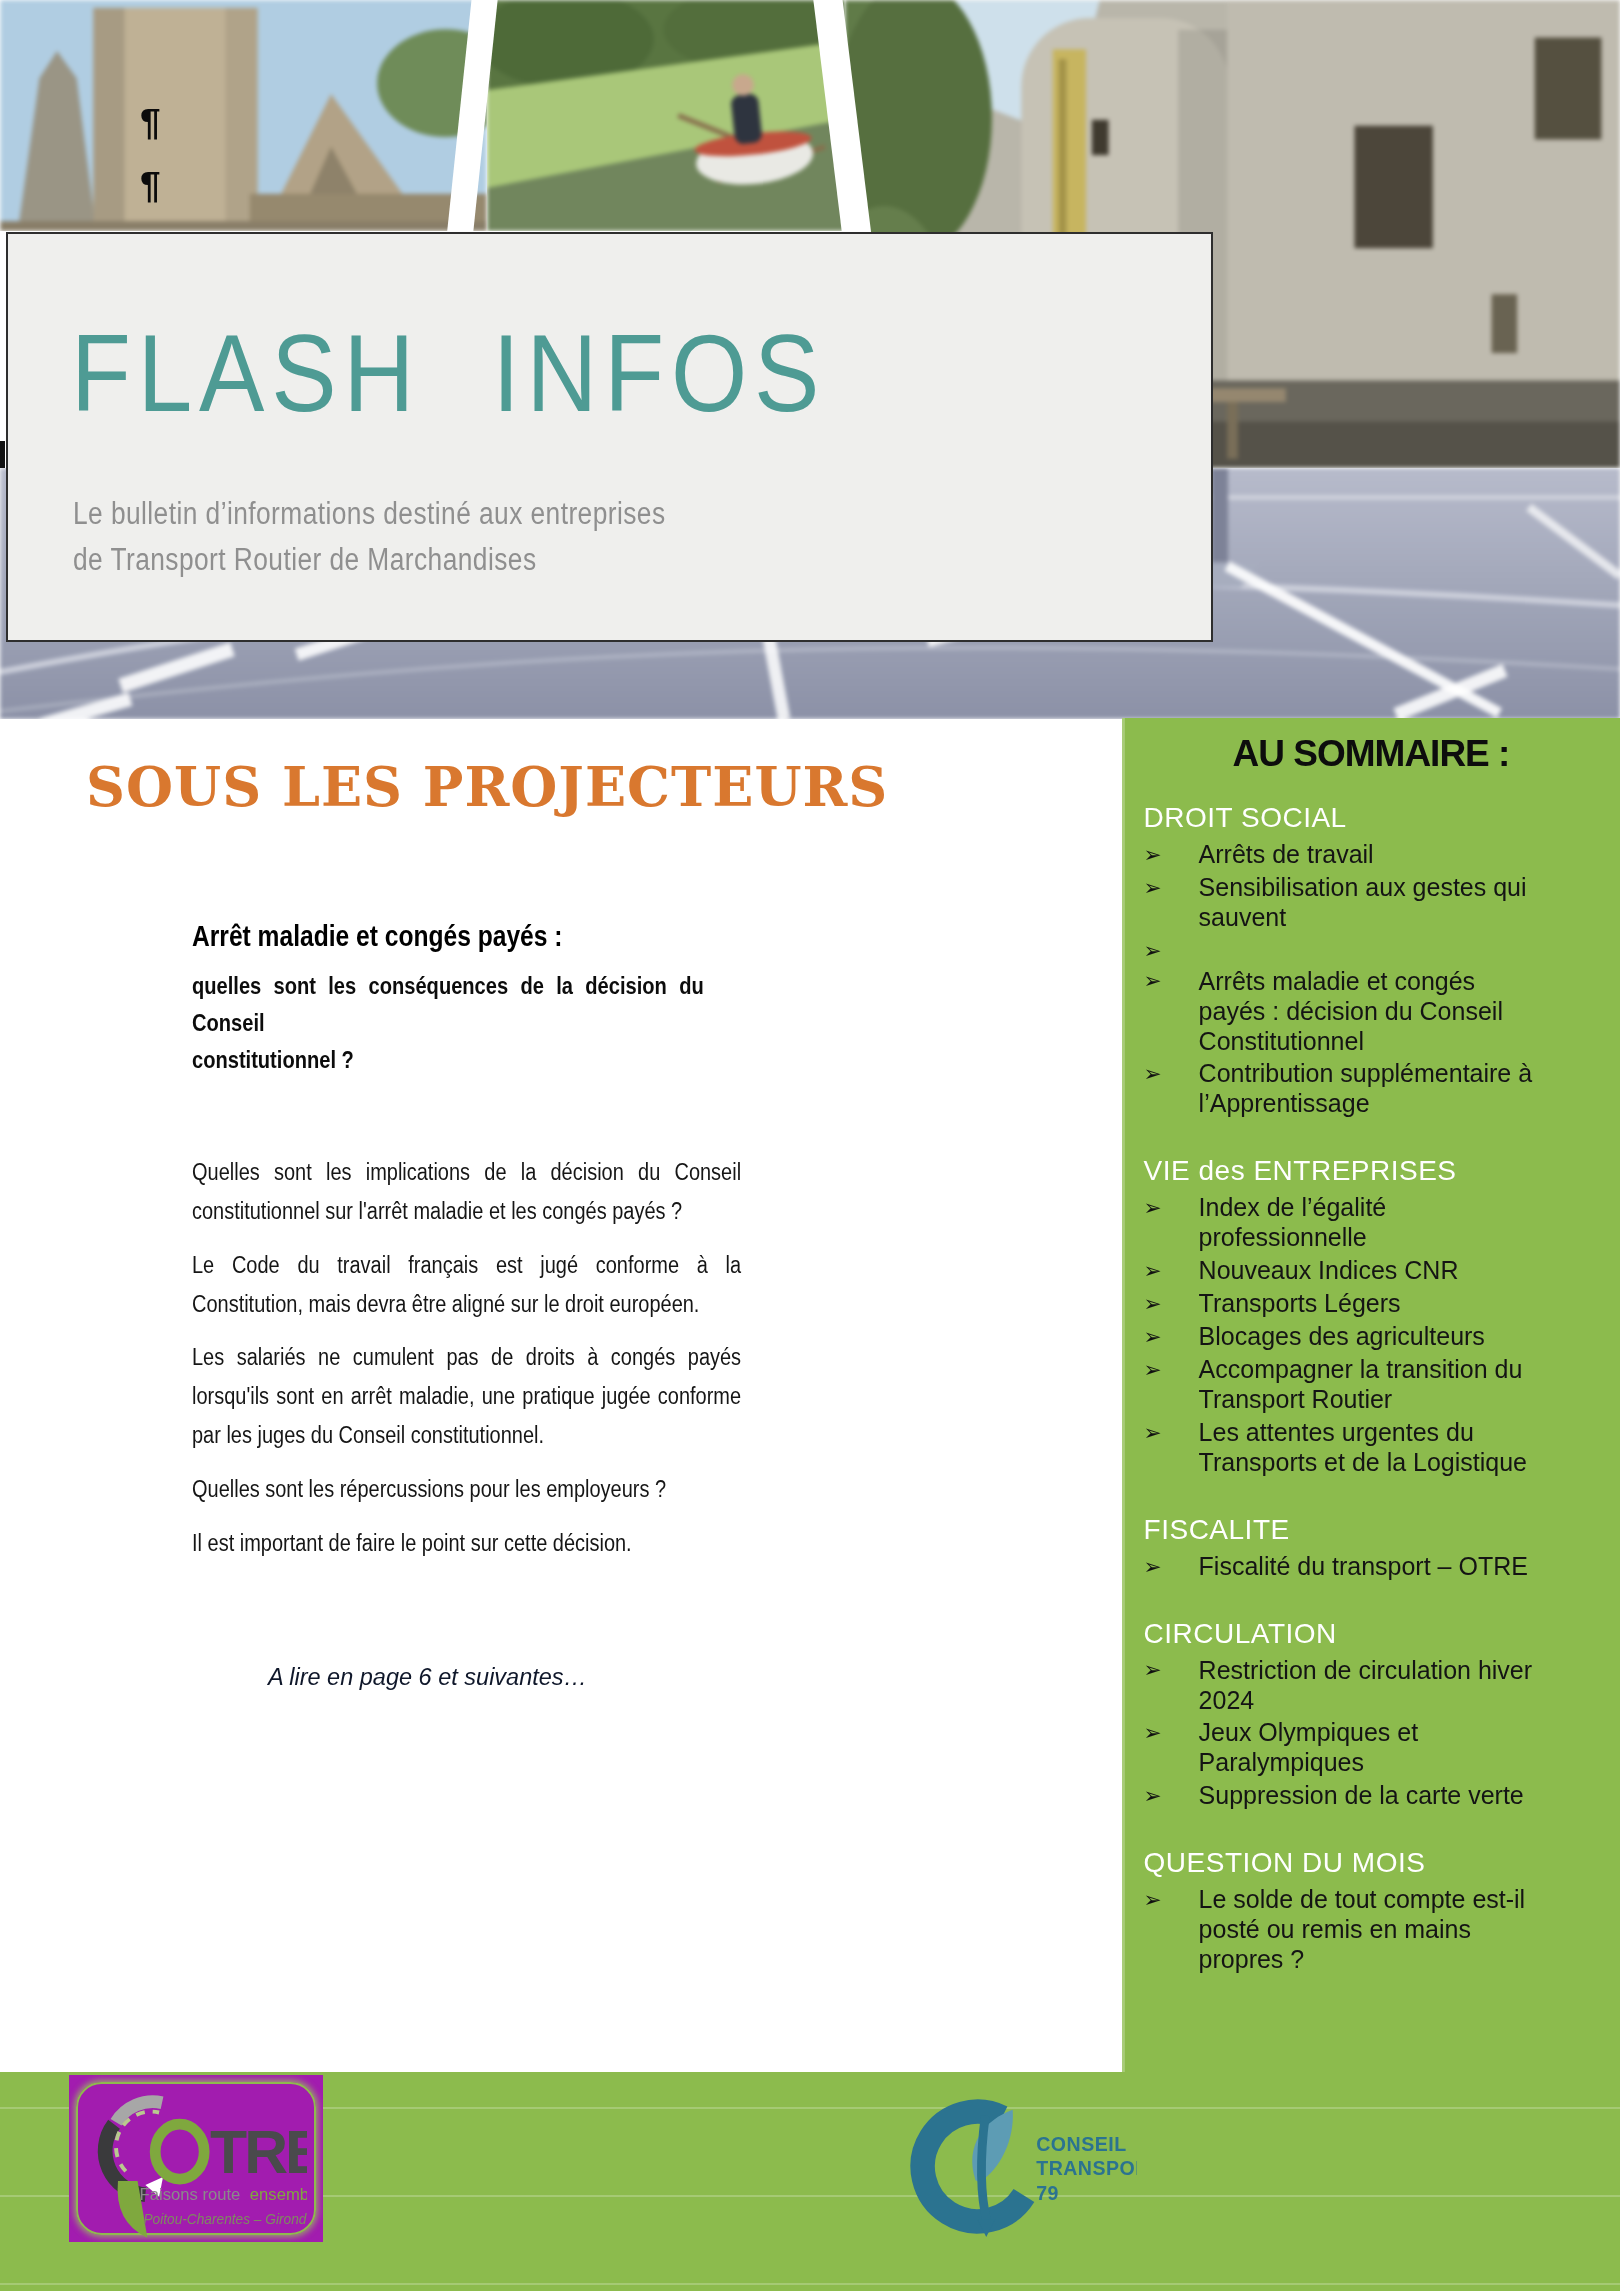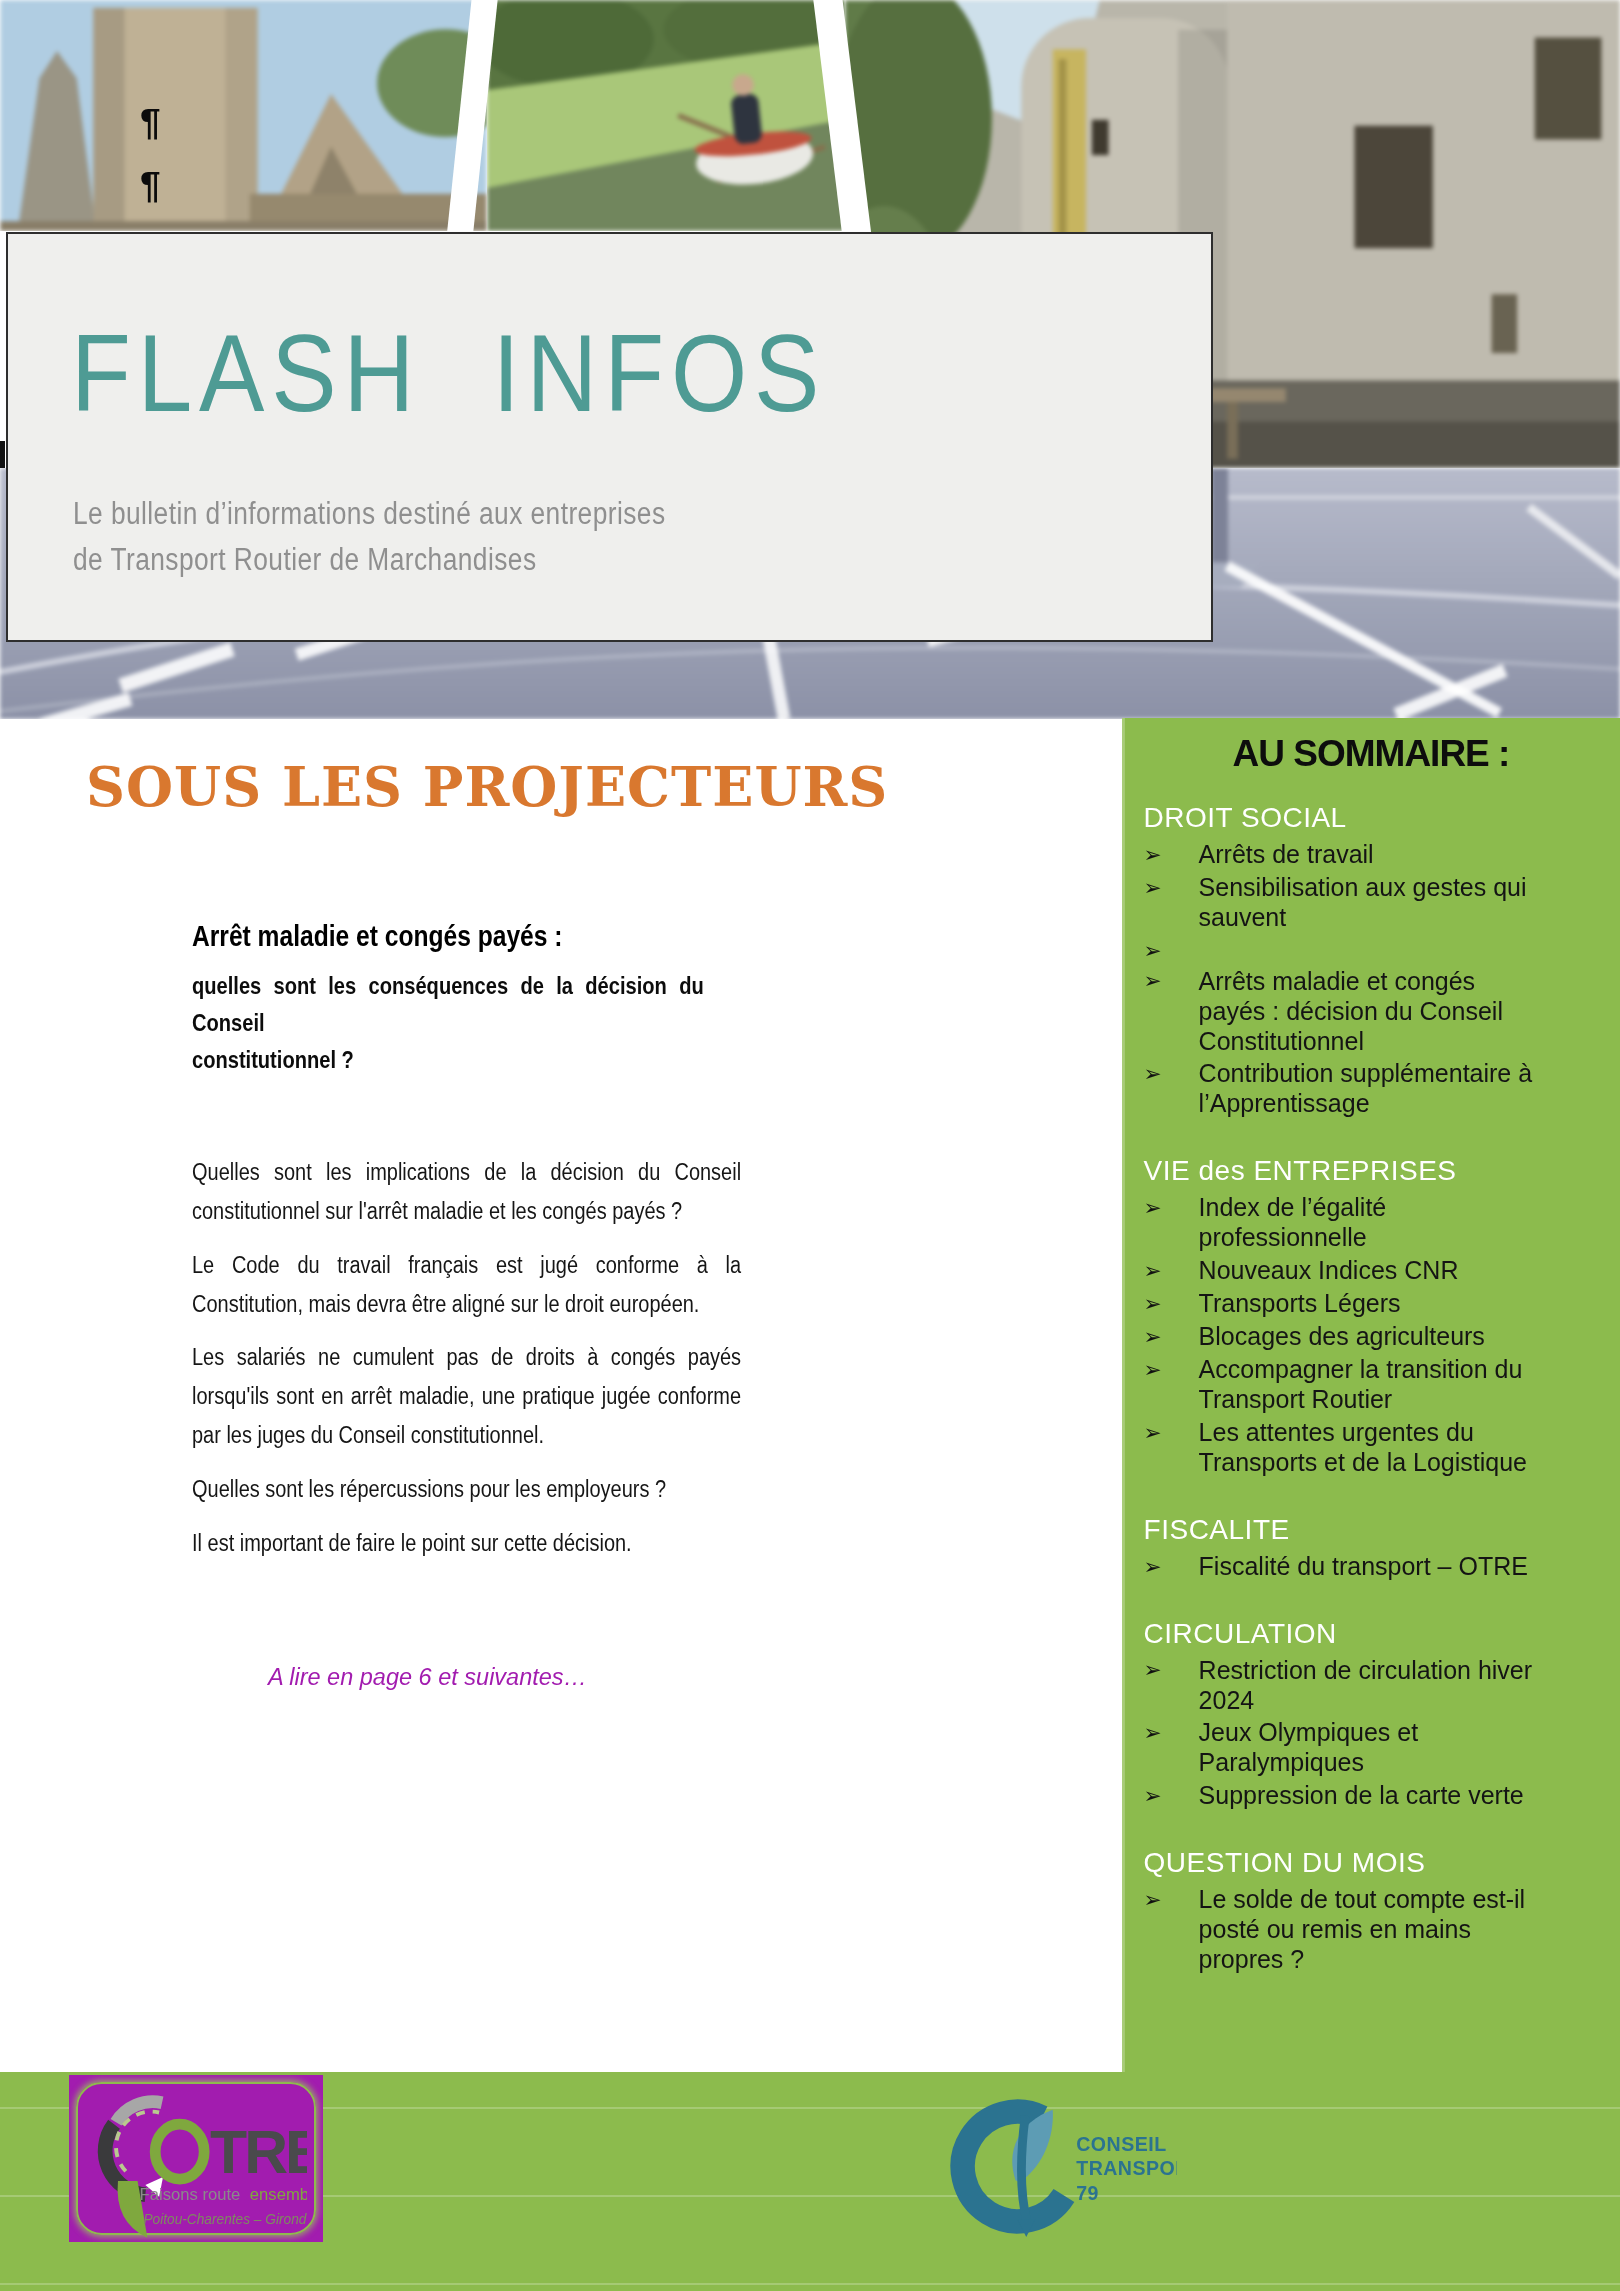--- a/index.html
+++ b/index.html
@@ -35,21 +35,21 @@
   
   .spotlight-title{position:absolute;left:86px;top:755px;margin:0;font-family:"DejaVu Serif",serif;
               font-weight:bold;font-size:54px;letter-spacing:1px;color:var(--accent-orange,#D9782F);white-space:nowrap;}
   .article-head{position:absolute;left:192px;top:919px;width:624px;transform:scaleX(.82);transform-origin:left top;}
   .article-title{font-size:30px;font-weight:bold;color:#000;margin-bottom:13.7px;white-space:nowrap;}
   .article-sub{font-size:24.5px;font-weight:bold;color:#0c0c0c;line-height:37px;}
   .article-sub.l1{text-align:justify;text-align-last:justify;}
   .article-body{position:absolute;left:192px;top:1153px;width:646px;transform:scaleX(.85);transform-origin:left top;}
   .body-para{margin:0 0 14.7px 0;font-size:23.5px;line-height:39px;color:var(--body-text,#161616);text-align:justify;}
   .read-more{position:absolute;left:157px;top:1664px;width:541px;text-align:center;font-style:italic;
-             font-size:23.5px;color:#a21caf;}
+             font-size:23.5px;color:#0f172a;}
 
   
   .sidebar{position:absolute;left:1122px;top:718px;width:498px;height:1573px;
            background:var(--sidebar-green,#8CBB4D);z-index:2;box-shadow:inset 2.9px 0 0 rgba(255,255,255,.25);}
   .summary-heading{margin-top:14.7px;text-align:center;font-size:37px;font-weight:bold;letter-spacing:-1px;color:#0d0d0d;}
   .toc{padding:0 33px 0 21.6px;}
   .toc-section{margin-top:37px;}
   .toc-section:first-child{margin-top:27.4px;}
   .toc-header{margin:0 0 4.9px 0;font-size:28px;font-weight:400;color:#FFFFFF;letter-spacing:0.5px;}
   .toc-item{display:flex;margin-bottom:2.9px;}
@@ -58,21 +58,21 @@
 
   
   .footer{position:absolute;left:0;top:2072px;width:1620px;height:220px;z-index:3;
           background:
             repeating-linear-gradient(180deg,transparent 0 35px,rgba(255,255,255,.22) 35px 37px,transparent 37px 88px),
             var(--sidebar-green,#8CBB4D);}
   .otre-box{position:absolute;left:69px;top:2075px;width:254px;height:167px;background:#a21caf;z-index:4;}
   .otre-inner{position:absolute;inset:6.9px;border:2px solid #8fb94e;border-radius:25.5px;
               box-shadow:0 0 5.9px 2px rgba(150,195,90,.8);}
   .otre-box svg{position:absolute;inset:0;}
-  .ct79{position:absolute;left:947px;top:2084px;width:230px;height:165px;z-index:4;text-align:right;}
+  .ct79{position:absolute;left:907px;top:2084px;width:230px;height:165px;z-index:4;text-align:right;}
 
   text{font-family:"Liberation Sans",sans-serif;}
 </style>
 </head>
 <body>
 
 <div class="page">
 
   <div class="photo photo-church">
     <svg width="487" height="231" viewBox="0 0 497 236">

